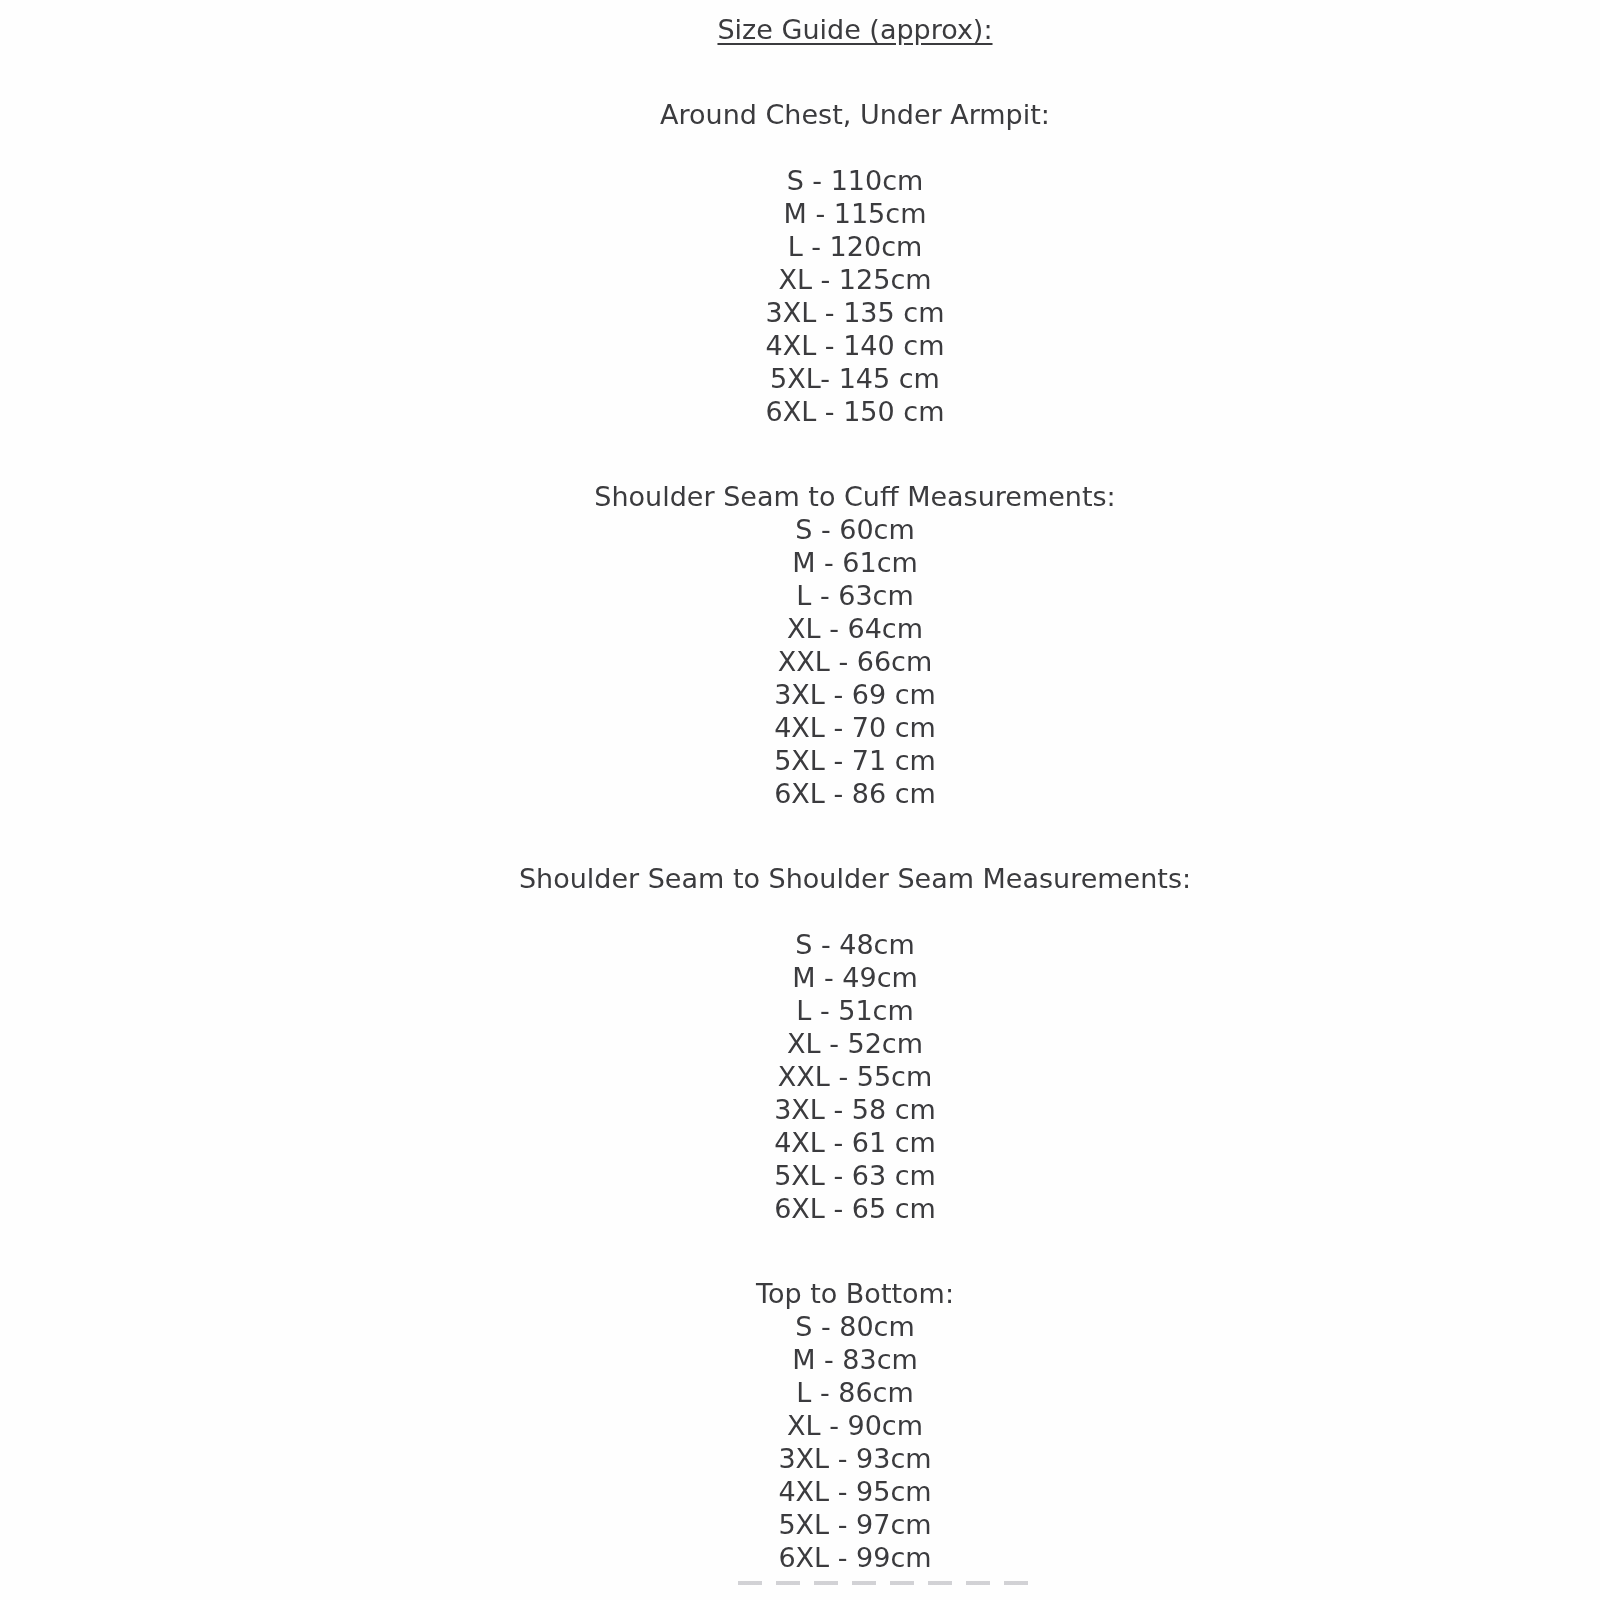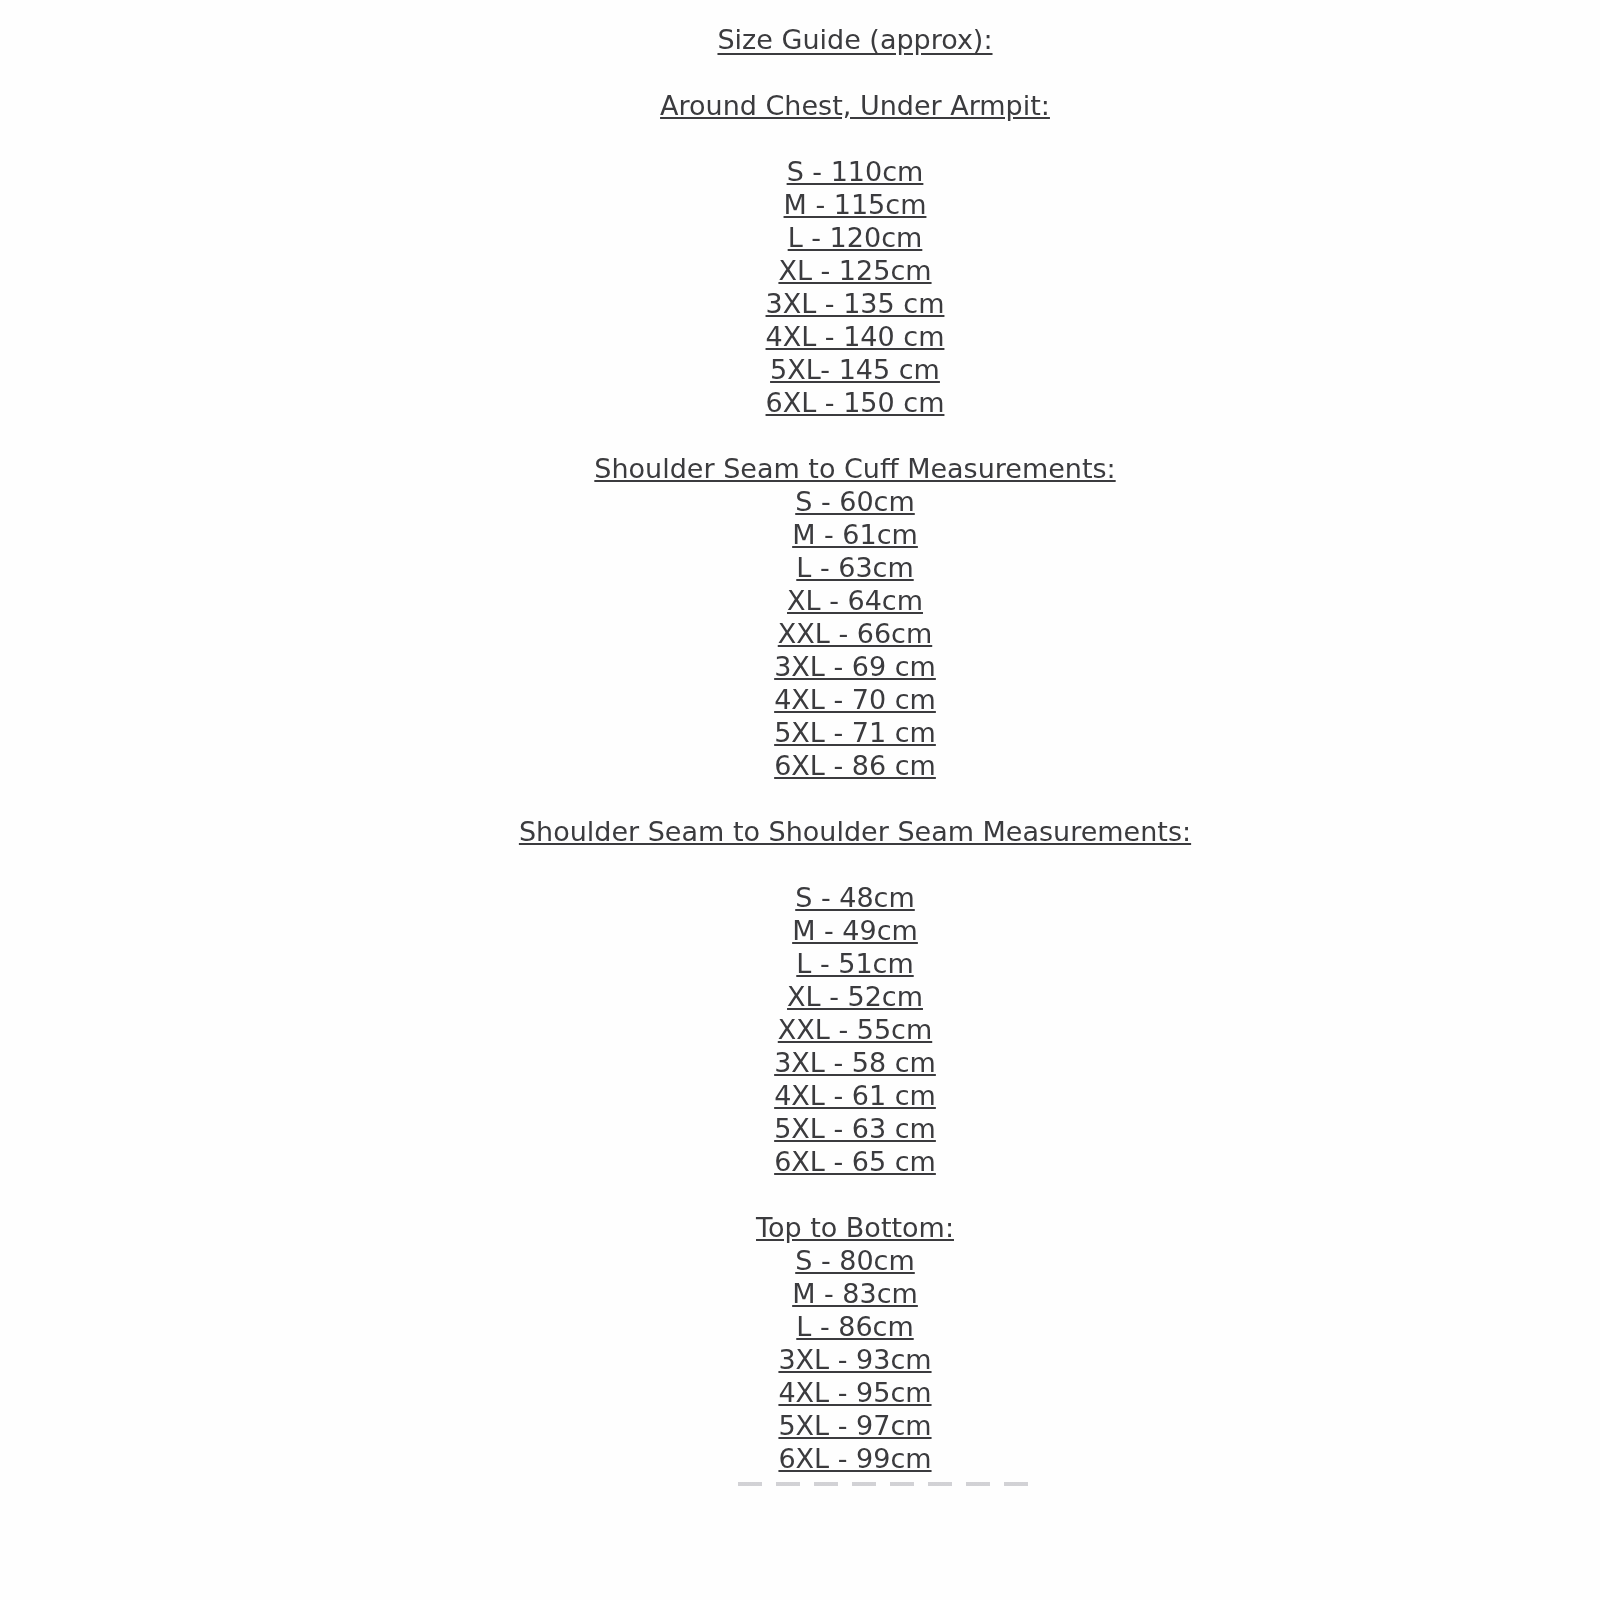--- a/index.html
+++ b/index.html
@@ -12,32 +12,31 @@
     width: 1600px;
     height: 1600px;
     background: #fefefe;
     overflow: hidden;
     font-family: "DejaVu Sans", "Liberation Sans", sans-serif;
     color: #3b3b3e;
   }
   .doc {
     width: 1490px;
     margin-left: 110px;
-    padding-top: 23px;
+    padding-top: 13px;
     text-align: center;
     font-size: 27px;
     line-height: 33px;
   }
   .title {
     text-decoration: underline;
     text-underline-offset: 4px;
   }
   .section {
-    margin-top: 33px; 
-    text-decoration: underline;
+    margin-top: 52px; 
   }
   .section.gap-after-heading .items {
     margin-top: 33px; 
   }
   .line {
     white-space: pre;
   }
   
   .cutoff {
     margin: 7px auto 0;
@@ -127,20 +126,21 @@
 
   <section class="section">
     <div class="line heading">Top to Bottom:</div>
     <div class="items">
   <div class="line item">S - 80cm</div>
 
   <div class="line item">M - 83cm</div>
 
   <div class="line item">L - 86cm</div>
 
+  <div class="line item">XL - 90cm</div>
 
 
   <div class="line item">3XL - 93cm</div>
 
   <div class="line item">4XL - 95cm</div>
 
   <div class="line item">5XL - 97cm</div>
 
   <div class="line item">6XL - 99cm</div>
 </div>

